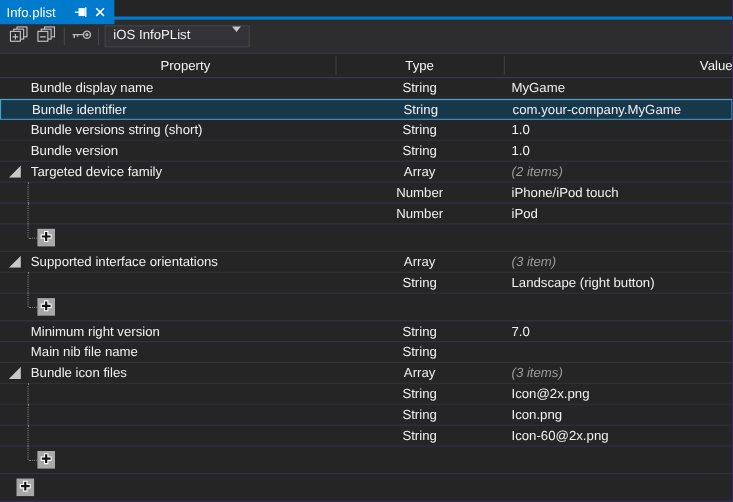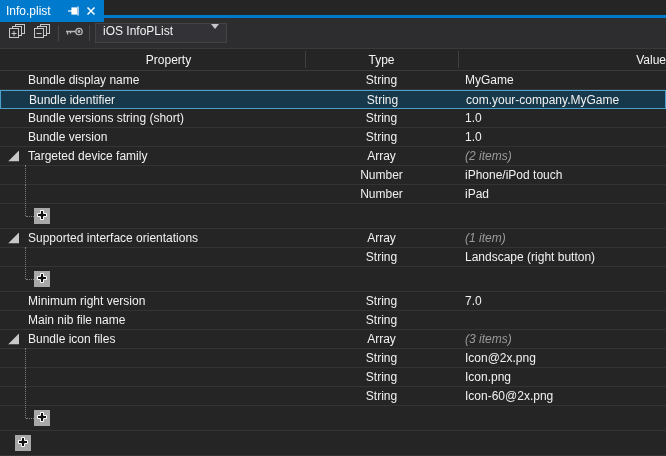--- a/index.html
+++ b/index.html
@@ -155,38 +155,38 @@
       <div class="row">
         <span class="guide-v"></span>
         <span class="cell c-prop"></span>
         <span class="cell c-type">Number</span>
         <span class="cell c-val">iPhone/iPod touch</span>
       </div>
       <div class="row">
         <span class="guide-v"></span>
         <span class="cell c-prop"></span>
         <span class="cell c-type">Number</span>
-        <span class="cell c-val">iPad</span>
+        <span class="cell c-val">iPod</span>
       </div>
       <div class="row add">
         <span class="guide-v"></span>
         <span class="guide-h"></span>
         <button class="add-btn">
           <span><svg width="12" height="12" viewBox="0 0 12 12">
               <path d="M4.5 1.5 h3 v3 h3 v3 h-3 v3 h-3 v-3 h-3 v-3 h3 z" fill="#111111" stroke="#ffffff" stroke-width="1"></path>
             </svg></span>
         </button>
       </div>
       <div class="row">
         <span class="expander"><svg width="11" height="11" viewBox="0 0 11 11">
             <polygon points="0,11 11,11 11,0" fill="#c8c8c8"></polygon>
           </svg></span>
         <span class="cell c-prop">Supported interface orientations</span>
         <span class="cell c-type">Array</span>
-        <span class="cell c-val muted">(1 item)</span>
+        <span class="cell c-val muted">(3 item)</span>
       </div>
       <div class="row">
         <span class="guide-v"></span>
         <span class="cell c-prop"></span>
         <span class="cell c-type">String</span>
         <span class="cell c-val">Landscape (right button)</span>
       </div>
       <div class="row add">
         <span class="guide-v"></span>
         <span class="guide-h"></span>

